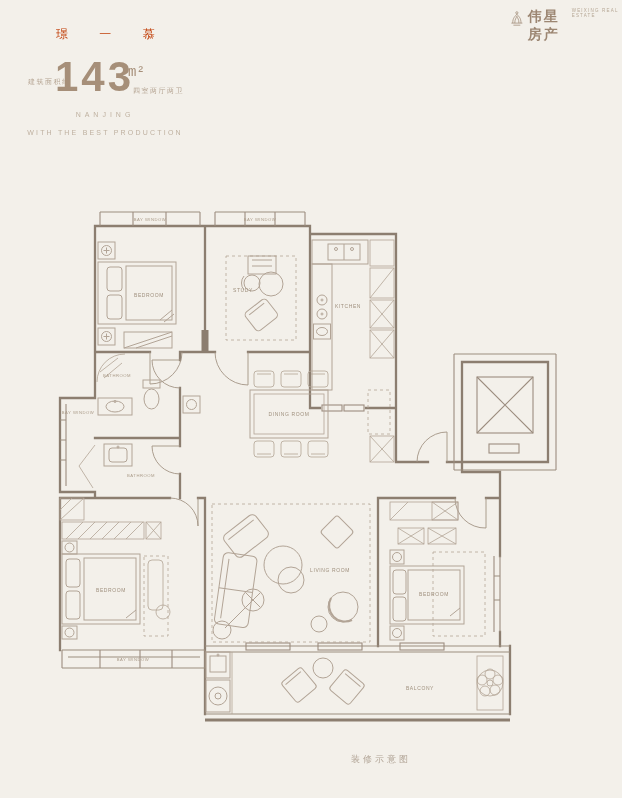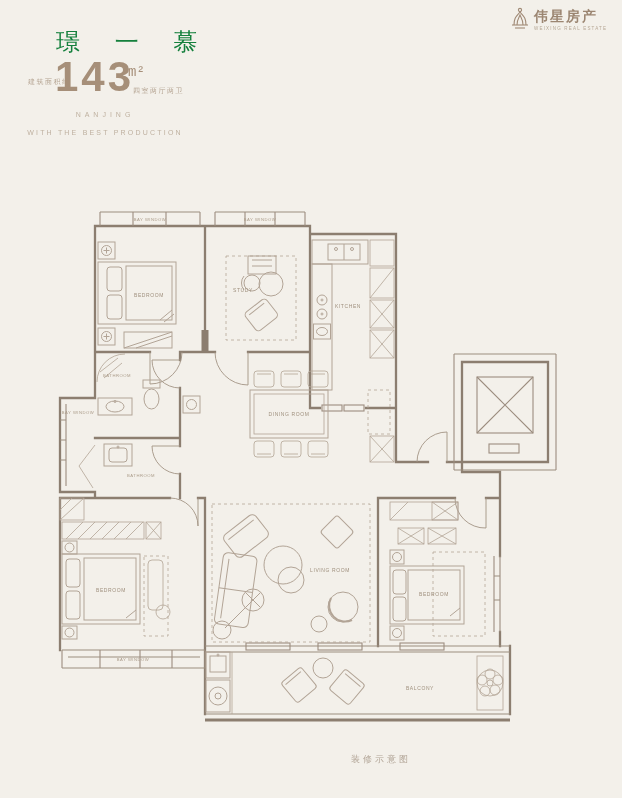--- a/index.html
+++ b/index.html
@@ -5,32 +5,32 @@
   html,body{margin:0;padding:0;}
   body{
     width:622px;height:798px;position:relative;overflow:hidden;
     background:#f3f0ea;
     font-family:"Liberation Sans", sans-serif;
   }
   .abs{position:absolute;}
   
   .title{
     left:56px;top:26px;width:160px;
-    font-size:24px;color:#15803d;letter-spacing:14px;font-weight:500;
+    font-size:12px;color:#c2410c;letter-spacing:14px;font-weight:500;
   }
   .area-prefix{left:28px;top:77px;font-size:7px;color:#b5a492;letter-spacing:1.5px;}
   .area-value{left:55px;top:53px;font-size:42px;color:#a68f79;letter-spacing:3px;font-weight:700;}
   .area-unit{left:128px;top:64px;font-size:14px;color:#a68f79;font-family:Liberation Mono, monospace;}
   .area-suffix{left:133px;top:86px;font-size:7px;color:#b5a492;letter-spacing:1.5px;}
   .tagline1{left:20px;top:111px;width:170px;text-align:center;font-size:7px;color:#bfb1a0;letter-spacing:4px;}
   .tagline2{left:10px;top:129px;width:190px;text-align:center;font-size:7px;color:#bfb1a0;letter-spacing:2.2px;}
   
   .brand{left:510px;top:7px;display:flex;align-items:flex-start;}
   .brand-icon{width:20px;height:24px;margin-right:4px;}
-  .brand-text{display:flex;flex-direction:column;}
+  .brand-text{display:flex;flex-direction:row;}
   .brand-name{font-size:14px;font-weight:bold;color:#9c8672;letter-spacing:2px;line-height:18px;}
   .brand-sub{font-size:4.5px;color:#b6a795;letter-spacing:1.2px;margin-top:1px;}
   
   .footer-caption{left:211px;top:753px;width:200px;text-align:right;font-size:9px;color:#b3a698;letter-spacing:3px;}
   
   svg text{font-family:"Liberation Sans", sans-serif;}
   .plan-label{font-size:5px;letter-spacing:.6px;fill:#a0917f;text-anchor:middle;}
   .plan-label-sm{font-size:4.2px;letter-spacing:.5px;fill:#ab9c8a;text-anchor:middle;}
   .walls{stroke:#8c7e70;stroke-width:2.3;fill:none;stroke-linecap:square;}
   .thin{stroke:#9c8d7f;stroke-width:1.1;fill:none;}

